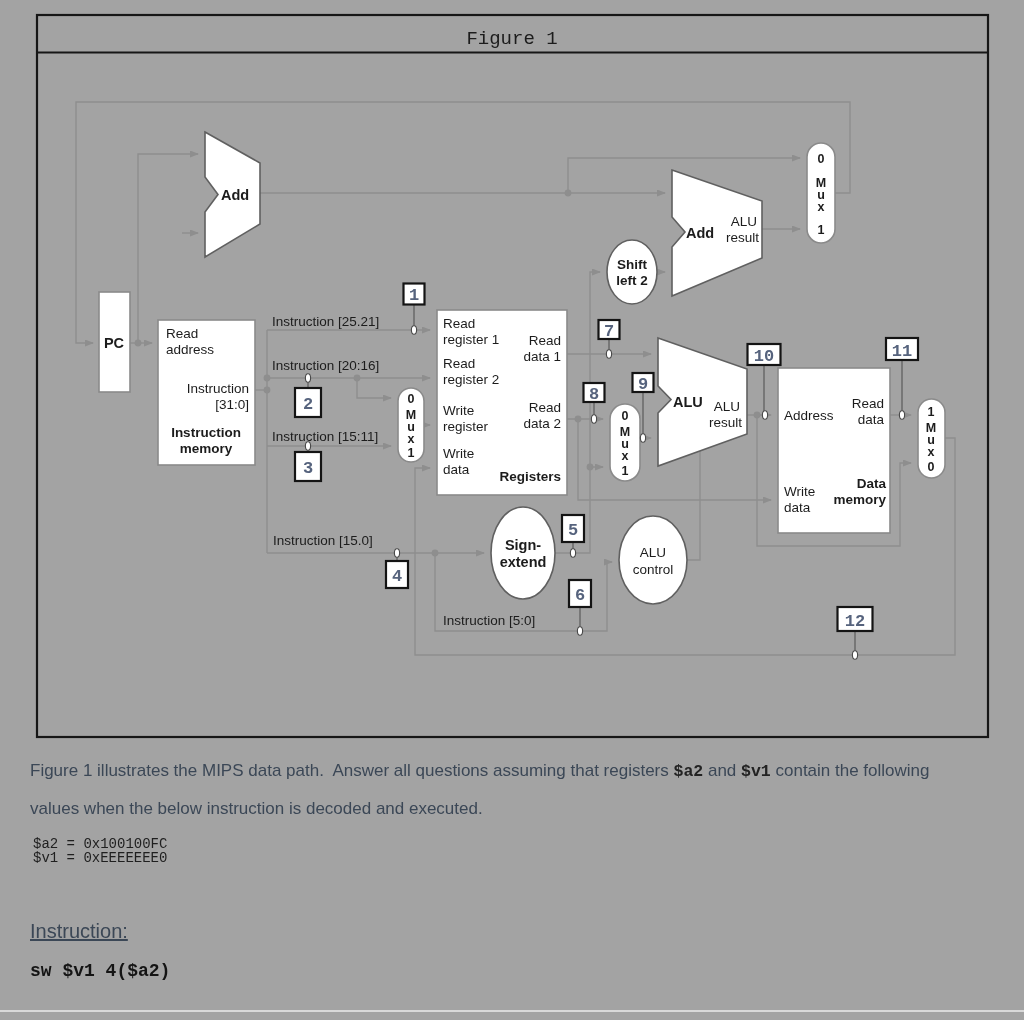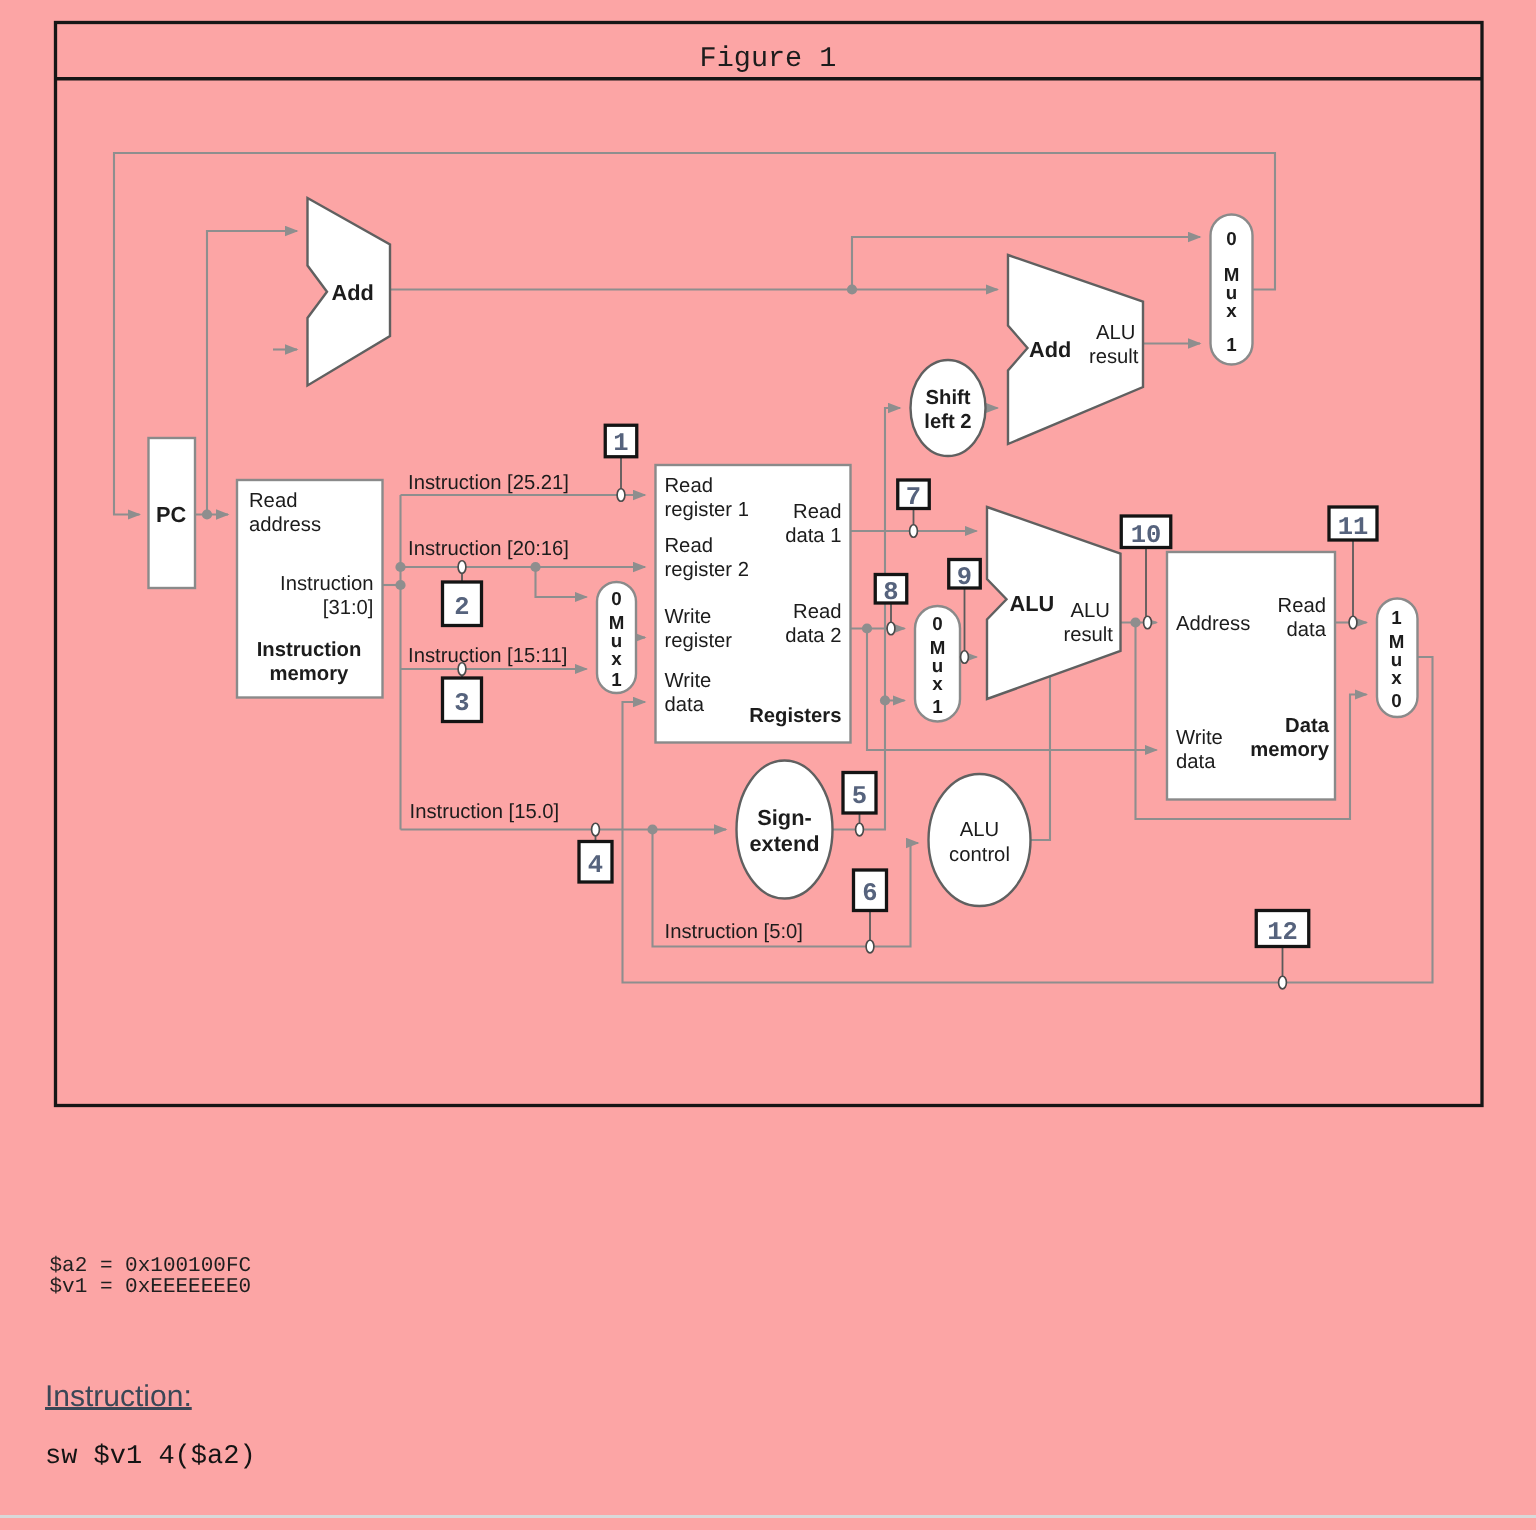--- a/index.html
+++ b/index.html
@@ -1,16 +1,16 @@
 <!DOCTYPE html>
 <html style="--wire: #8e8e8e; --cbord: #8a8a8a; --sbord: #606060; --dtext: #1c1c1c; --pnum: #56637d; --qtext: #3b4756; --ctext: #1f1f1f;"><head>
 <meta charset="utf-8">
 <style>
   html,body{margin:0;padding:0;background:#fff;}
-  #page{position:relative;width:1024px;height:1020px;background:#fca5a5;overflow:hidden;
+  #page{position:relative;width:1024px;height:1020px;background:#a3a3a3;overflow:hidden;
         font-family:"Liberation Sans",sans-serif;}
   svg{position:absolute;left:0;top:0;}
   svg text{font-family:"Liberation Sans",sans-serif;fill:var(--dtext,#1c1c1c);font-size:13.5px;}
   .wire{stroke:var(--wire,#8e8e8e);stroke-width:1.4;fill:none;}
   .dot{fill:var(--wire,#8e8e8e);stroke:none;}
   .comp{fill:#fff;stroke:var(--cbord,#8a8a8a);stroke-width:1.6;}
   .shape{fill:#fff;stroke:var(--sbord,#606060);stroke-width:1.6;}
   .meas{fill:#fff;stroke:#4a4a4a;stroke-width:1.1;}
   .pbox{fill:#fff;stroke:#141414;stroke-width:2.2;}
   .stem{stroke:#5a5a5a;stroke-width:1.2;fill:none;}
@@ -27,21 +27,21 @@
             font-size:17px;line-height:37px;color:var(--qtext,#3b4756);white-space:pre-wrap;}
   .question .reg{font-family:"Liberation Mono","DejaVu Sans Mono",monospace;font-weight:bold;
                  color:#232323;font-size:16.5px;}
   .codeval{position:absolute;left:33px;font-family:"Liberation Mono","DejaVu Sans Mono",monospace;
            font-size:14px;color:var(--ctext,#1f1f1f);}
   .val1{top:836px;}
   .val2{top:850px;}
   .instr-head{position:absolute;left:30px;top:920px;font-size:20px;color:var(--qtext,#3b4756);
               text-decoration:underline;}
   .code-line{position:absolute;left:30px;top:961px;font-family:"Liberation Mono","DejaVu Sans Mono",monospace;
-             font-size:18px;font-weight:normal;color:#141414;}
+             font-size:18px;font-weight:bold;color:#141414;}
   .bottom-rule{position:absolute;left:0;top:1010px;width:1024px;height:2px;background:#d9d9d9;}
 </style>
 </head>
 <body>
 
 <div id="page">
 
 <svg width="1024" height="750" viewBox="0 0 1024 750">
   <defs>
     <marker id="arr" markerWidth="9" markerHeight="8" refX="8" refY="3.5" orient="auto" markerUnits="userSpaceOnUse">
@@ -295,20 +295,21 @@
       <rect class="pbox" x="886" y="338" width="32" height="22"></rect>
       <text class="pnum" x="902" y="356">11</text>
     </g>
     <g>
       <rect class="pbox" x="837.5" y="607" width="35" height="24"></rect>
       <text class="pnum" x="855" y="626">12</text>
     </g>
   </g>
 </svg>
 
+<div class="question"><span>Figure 1 illustrates the MIPS data path.  Answer all questions assuming that registers </span><span class="reg">$a2</span><span> and </span><span class="reg">$v1</span><span> contain the following values when the below instruction is decoded and executed.</span></div>
 
 <div class="codeval val1">$a2 = 0x100100FC</div>
 <div class="codeval val2">$v1 = 0xEEEEEEE0</div>
 <div class="instr-head">Instruction:</div>
 <div class="code-line">sw $v1 4($a2)</div>
 <div class="bottom-rule"></div>
 
 </div>
 
 </body></html>

